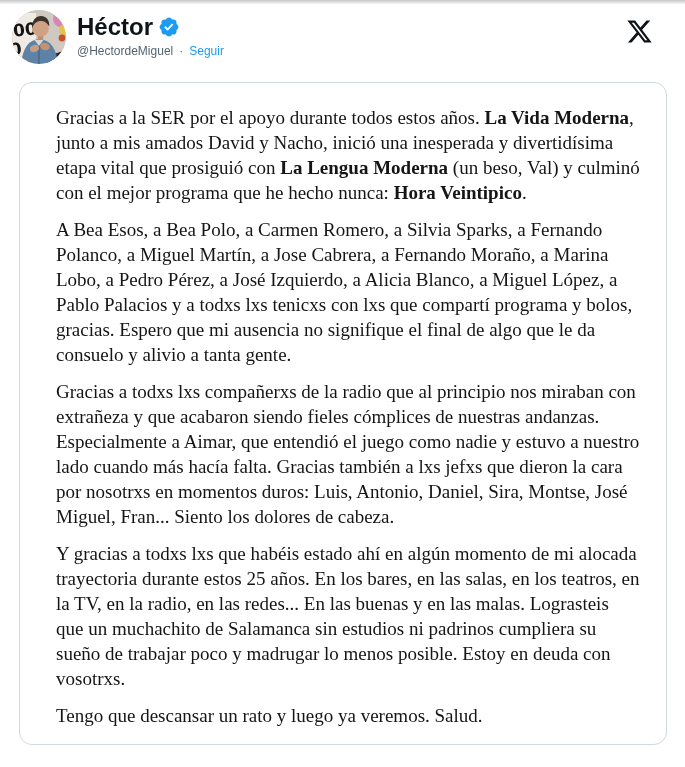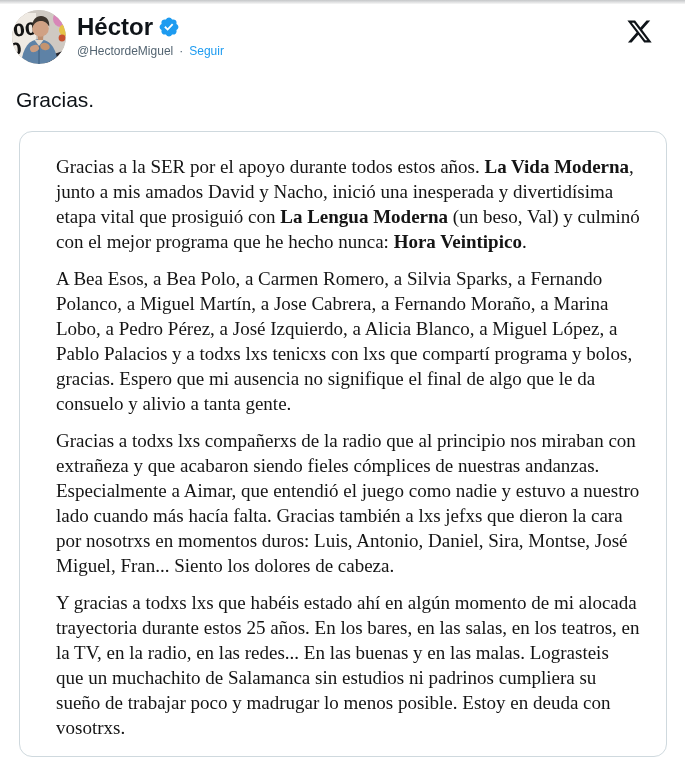--- a/index.html
+++ b/index.html
@@ -161,24 +161,24 @@
     </div>
 
     <div class="x-logo">
       <svg viewBox="0 0 24 24" width="27" height="27">
         <path fill="#0f1419" d="M18.244 2.25h3.308l-7.227 8.26 8.502 11.24H16.17l-5.214-6.817L4.99 21.75H1.68l7.73-8.835L1.254 2.25H8.08l4.713 6.231 5.451-6.231zm-1.161 17.52h1.833L7.084 4.126H5.117l11.966 15.644z"></path>
       </svg>
     </div>
 
   </div>
 
-  <div class="tweet-text">Gracias.</div>
 
   <div class="quote-card">
     <div id="card-paragraphs">
         <p><span>Gracias a la SER por el apoyo durante todos estos años. </span><b>La Vida Moderna</b><span>, junto a mis amados David y Nacho, inició una inesperada y divertidísima etapa vital que prosiguió con </span><b>La Lengua Moderna</b><span> (un beso, Val) y culminó con el mejor programa que he hecho nunca: </span><b>Hora Veintipico</b><span>.</span></p>
         <p><span>A Bea Esos, a Bea Polo, a Carmen Romero, a Silvia Sparks, a Fernando Polanco, a Miguel Martín, a Jose Cabrera, a Fernando Moraño, a Marina Lobo, a Pedro Pérez, a José Izquierdo, a Alicia Blanco, a Miguel López, a Pablo Palacios y a todxs lxs tenicxs con lxs que compartí programa y bolos, gracias. Espero que mi ausencia no signifique el final de algo que le da consuelo y alivio a tanta gente.</span></p>
         <p><span>Gracias a todxs lxs compañerxs de la radio que al principio nos miraban con extrañeza y que acabaron siendo fieles cómplices de nuestras andanzas. Especialmente a Aimar, que entendió el juego como nadie y estuvo a nuestro lado cuando más hacía falta. Gracias también a lxs jefxs que dieron la cara por nosotrxs en momentos duros: Luis, Antonio, Daniel, Sira, Montse, José Miguel, Fran... Siento los dolores de cabeza.</span></p>
         <p><span>Y gracias a todxs lxs que habéis estado ahí en algún momento de mi alocada trayectoria durante estos 25 años. En los bares, en las salas, en los teatros, en la TV, en la radio, en las redes... En las buenas y en las malas. Lograsteis que un muchachito de Salamanca sin estudios ni padrinos cumpliera su sueño de trabajar poco y madrugar lo menos posible. Estoy en deuda con vosotrxs.</span></p>
+        <p><span>Tengo que descansar un rato y luego ya veremos. Salud.</span></p>
       </div>
   </div>
 
 </div>
 
 </body></html>

